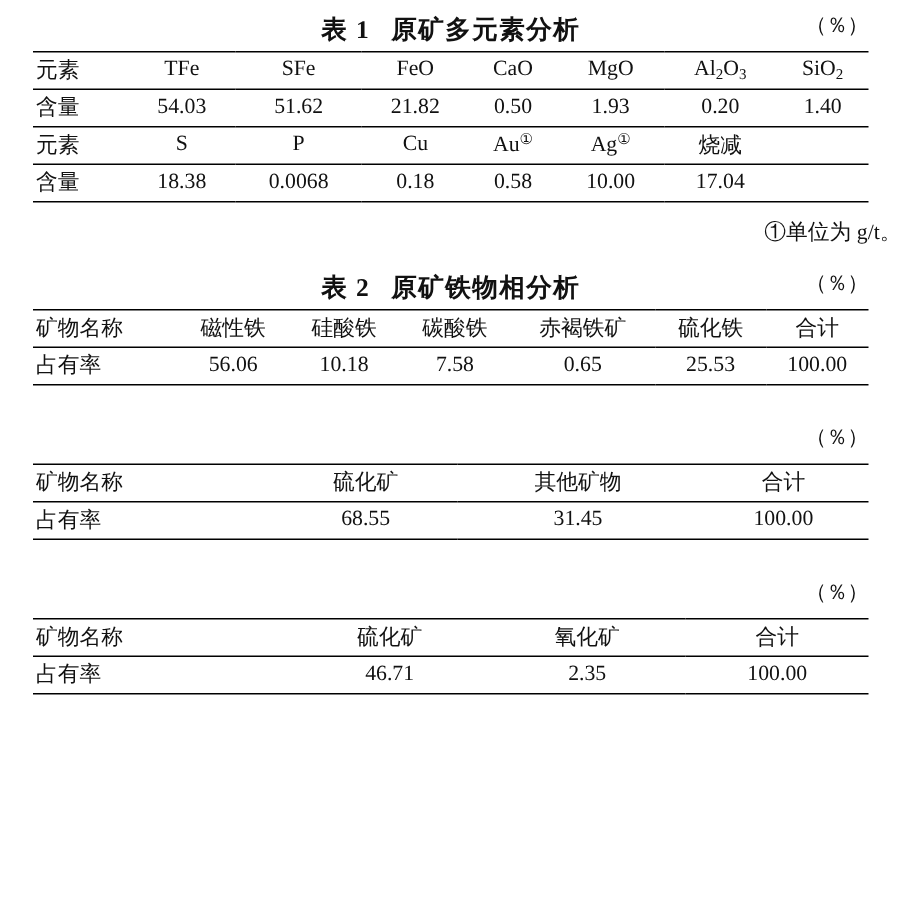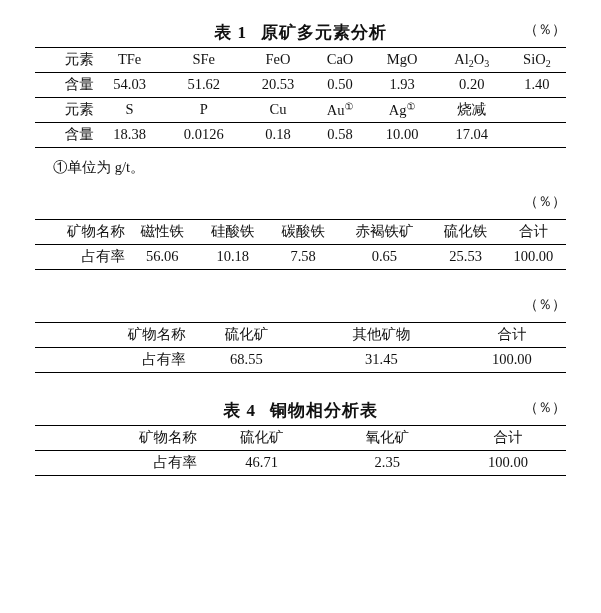--- a/index.html
+++ b/index.html
@@ -12,21 +12,21 @@
     height: 613px;
     font-family: "Liberation Serif", "DejaVu Serif", serif;
     color: #111111;
     position: relative;
     overflow: hidden;
   }
   .page {
     width: 601px;
     height: 442px;
     position: relative;
-    padding: 13px;
+    padding: 0;
     box-sizing: border-box;
   }
 
   .tbl-block {
     margin: 0 22px;
   }
 
   .cap-row {
     display: flex;
     align-items: baseline;
@@ -54,32 +54,33 @@
     border-collapse: collapse;
     width: 100%;
     font-size: 14.5px;
   }
   table td {
     text-align: center;
     padding: 2px 2px 3px 2px;
     white-space: nowrap;
   }
   .lbl {
-    text-align: right;
+    text-align: left;
   }
   .rule-top td { border-top: 1.6px solid #000; }
   .rule-bot td { border-bottom: 1.6px solid #000; }
   .rule-thin-bot td { border-bottom: 1px solid #000; }
 
   sub { font-size: 10px; vertical-align: -0.25em; }
   sup { font-size: 10px; vertical-align: 0.45em; }
 
   .note {
     margin: 10px 0 0 40px;
     font-size: 14.5px;
+    text-align: right;
   }
 
   .sp-8 { height: 8px; }
   .sp-16 { height: 16px; }
   .sp-26 { height: 26px; }
 </style>
 </head>
 <body>
 
 <div class="page">
@@ -102,55 +103,58 @@
         <td>FeO</td>
         <td>CaO</td>
         <td>MgO</td>
         <td>Al<sub>2</sub>O<sub>3</sub></td>
         <td>SiO<sub>2</sub></td>
       </tr>
       <tr class="rule-thin-bot">
         <td class="lbl">含量</td>
         <td>54.03</td>
         <td>51.62</td>
-        <td>20.53</td>
+        <td>21.82</td>
         <td>0.50</td>
         <td>1.93</td>
         <td>0.20</td>
         <td>1.40</td>
       </tr>
       <tr class="rule-thin-bot">
         <td class="lbl">元素</td>
         <td>S</td>
         <td>P</td>
         <td>Cu</td>
         <td>Au<sup>①</sup></td>
         <td>Ag<sup>①</sup></td>
         <td>烧减</td>
         <td></td>
       </tr>
       <tr class="rule-bot">
         <td class="lbl">含量</td>
         <td>18.38</td>
-        <td>0.0126</td>
+        <td>0.0068</td>
         <td>0.18</td>
         <td>0.58</td>
         <td>10.00</td>
         <td>17.04</td>
         <td></td>
       </tr>
     </tbody>
       </table>
   </div>
 
   <div class="note">①单位为 g/t。</div>
 
   <div class="sp-16"></div>
   <div class="tbl-block">
     <div class="cap-row">
+      <div class="cap-title">
+        <span class="num">表 2</span><span>原矿铁物相分析</span>
+      </div>
       <div class="cap-unit">（％）</div>
     </div>
 
     <table>
       <tbody>
           <tr class="rule-top rule-thin-bot">
         <td class="lbl">矿物名称</td>
         <td>磁性铁</td>
         <td>硅酸铁</td>
         <td>碳酸铁</td>
@@ -191,23 +195,20 @@
         <td>31.45</td>
         <td>100.00</td>
       </tr>
     </tbody>
       </table>
   </div>
 
   <div class="sp-26"></div>
   <div class="tbl-block">
     <div class="cap-row">
-      <div class="cap-title">
-        <span class="num">表 4</span><span>铜物相分析表</span>
-      </div>
       <div class="cap-unit">（％）</div>
     </div>
 
     <table>
       <tbody>
           <tr class="rule-top rule-thin-bot">
         <td class="lbl">矿物名称</td>
         <td>硫化矿</td>
         <td>氧化矿</td>
         <td>合计</td>

